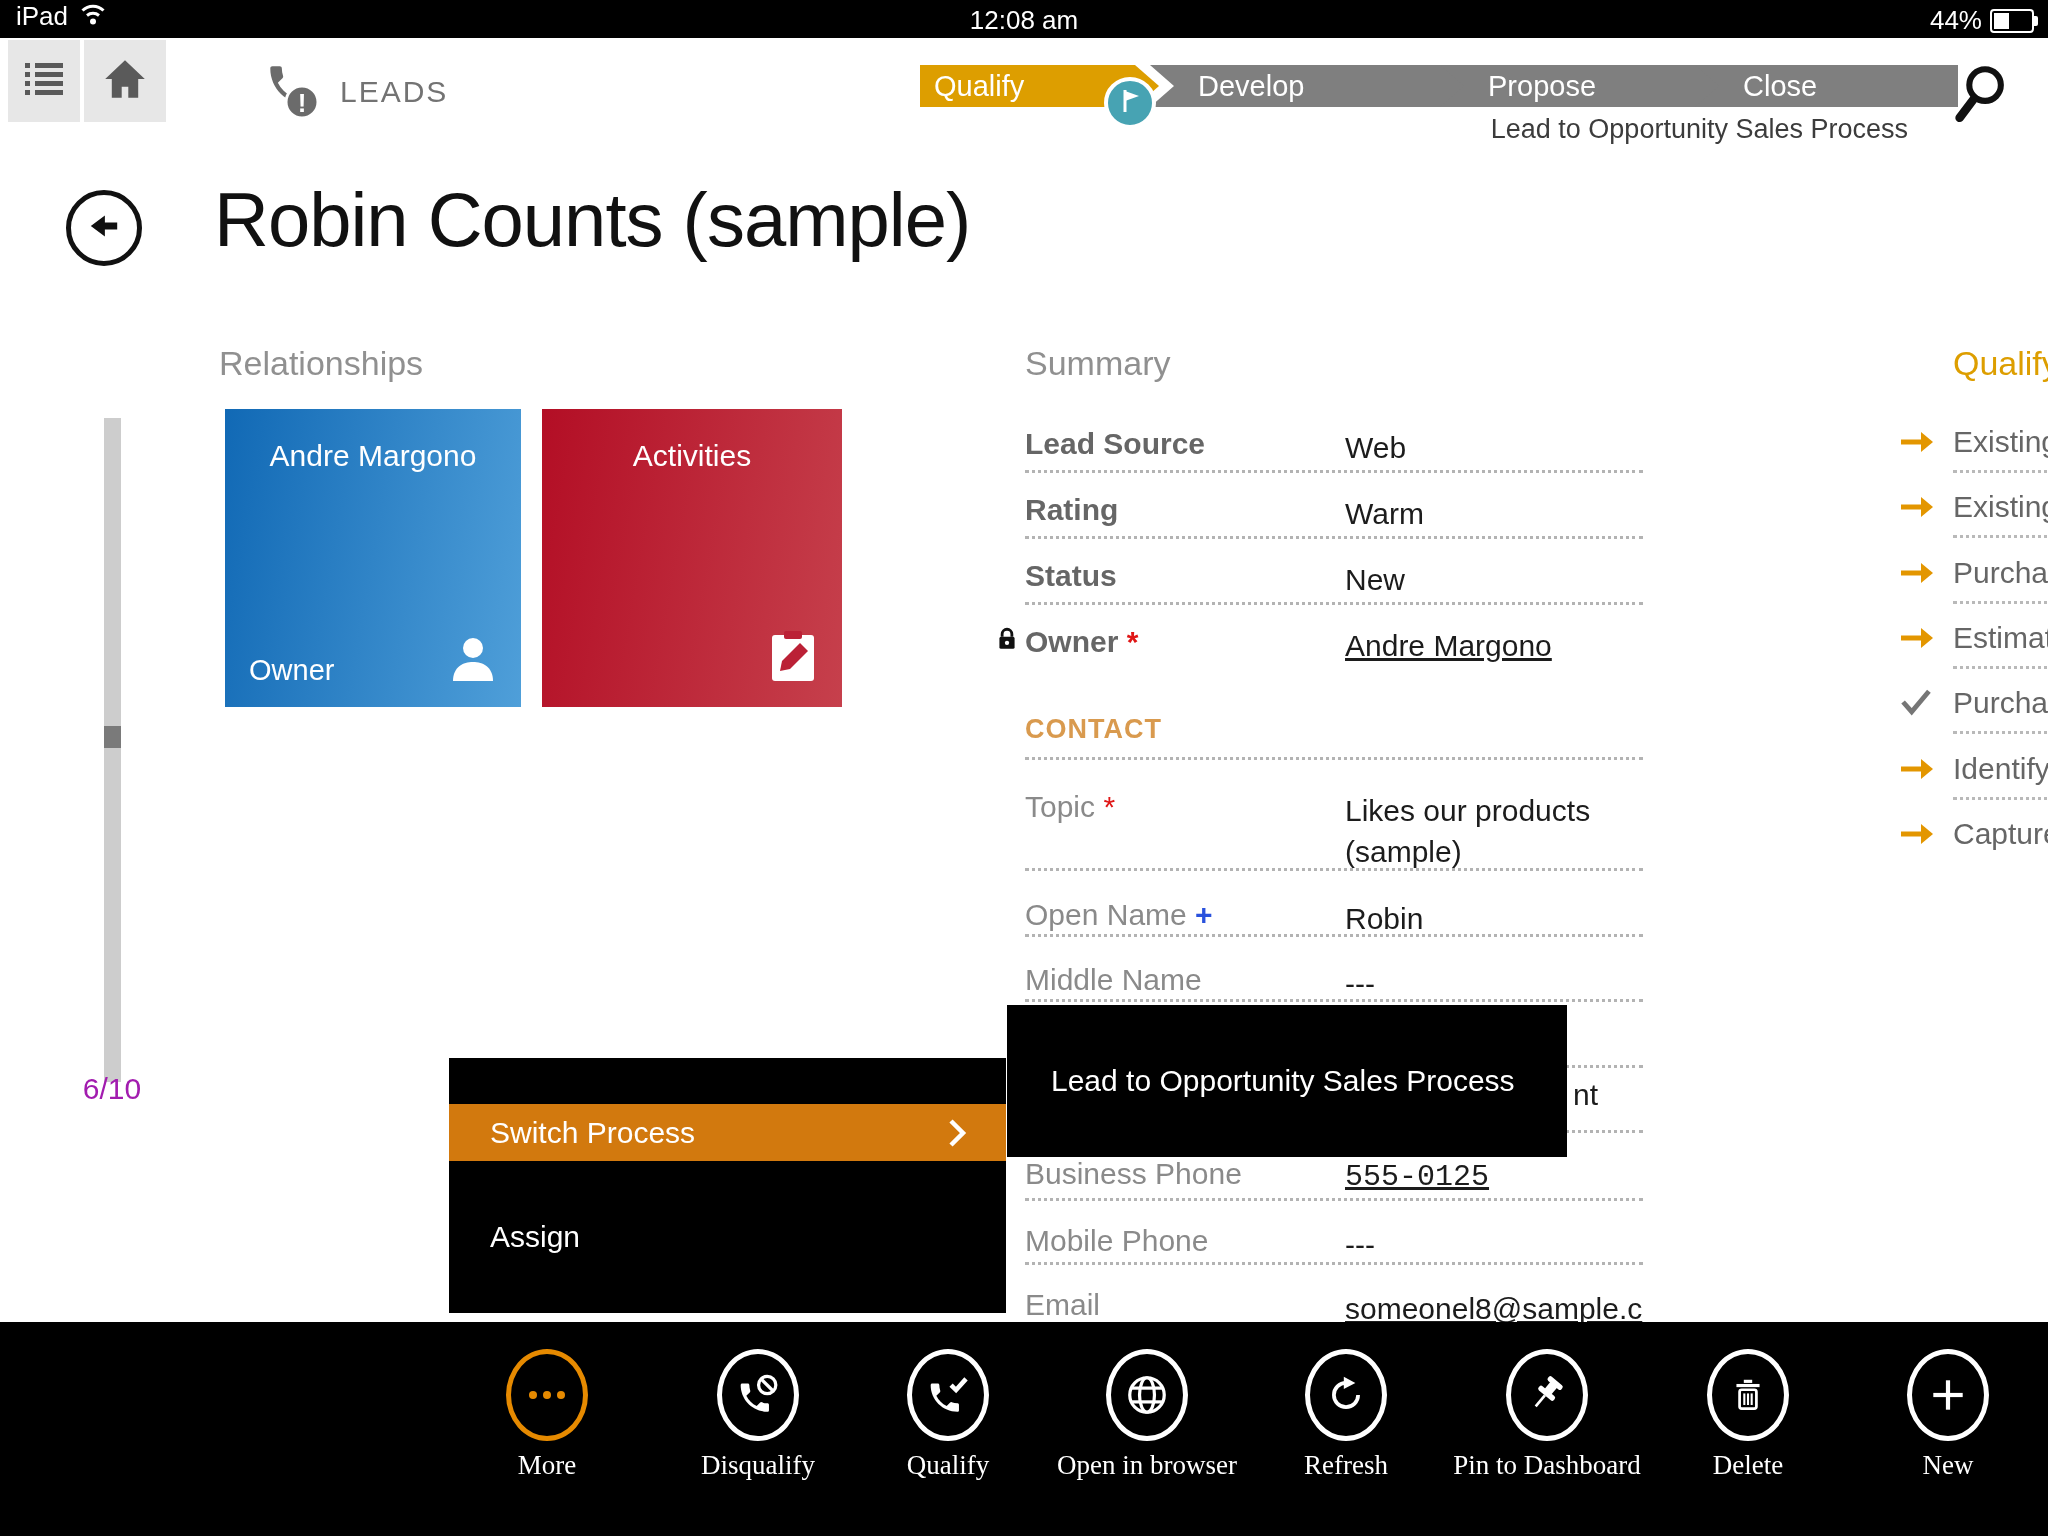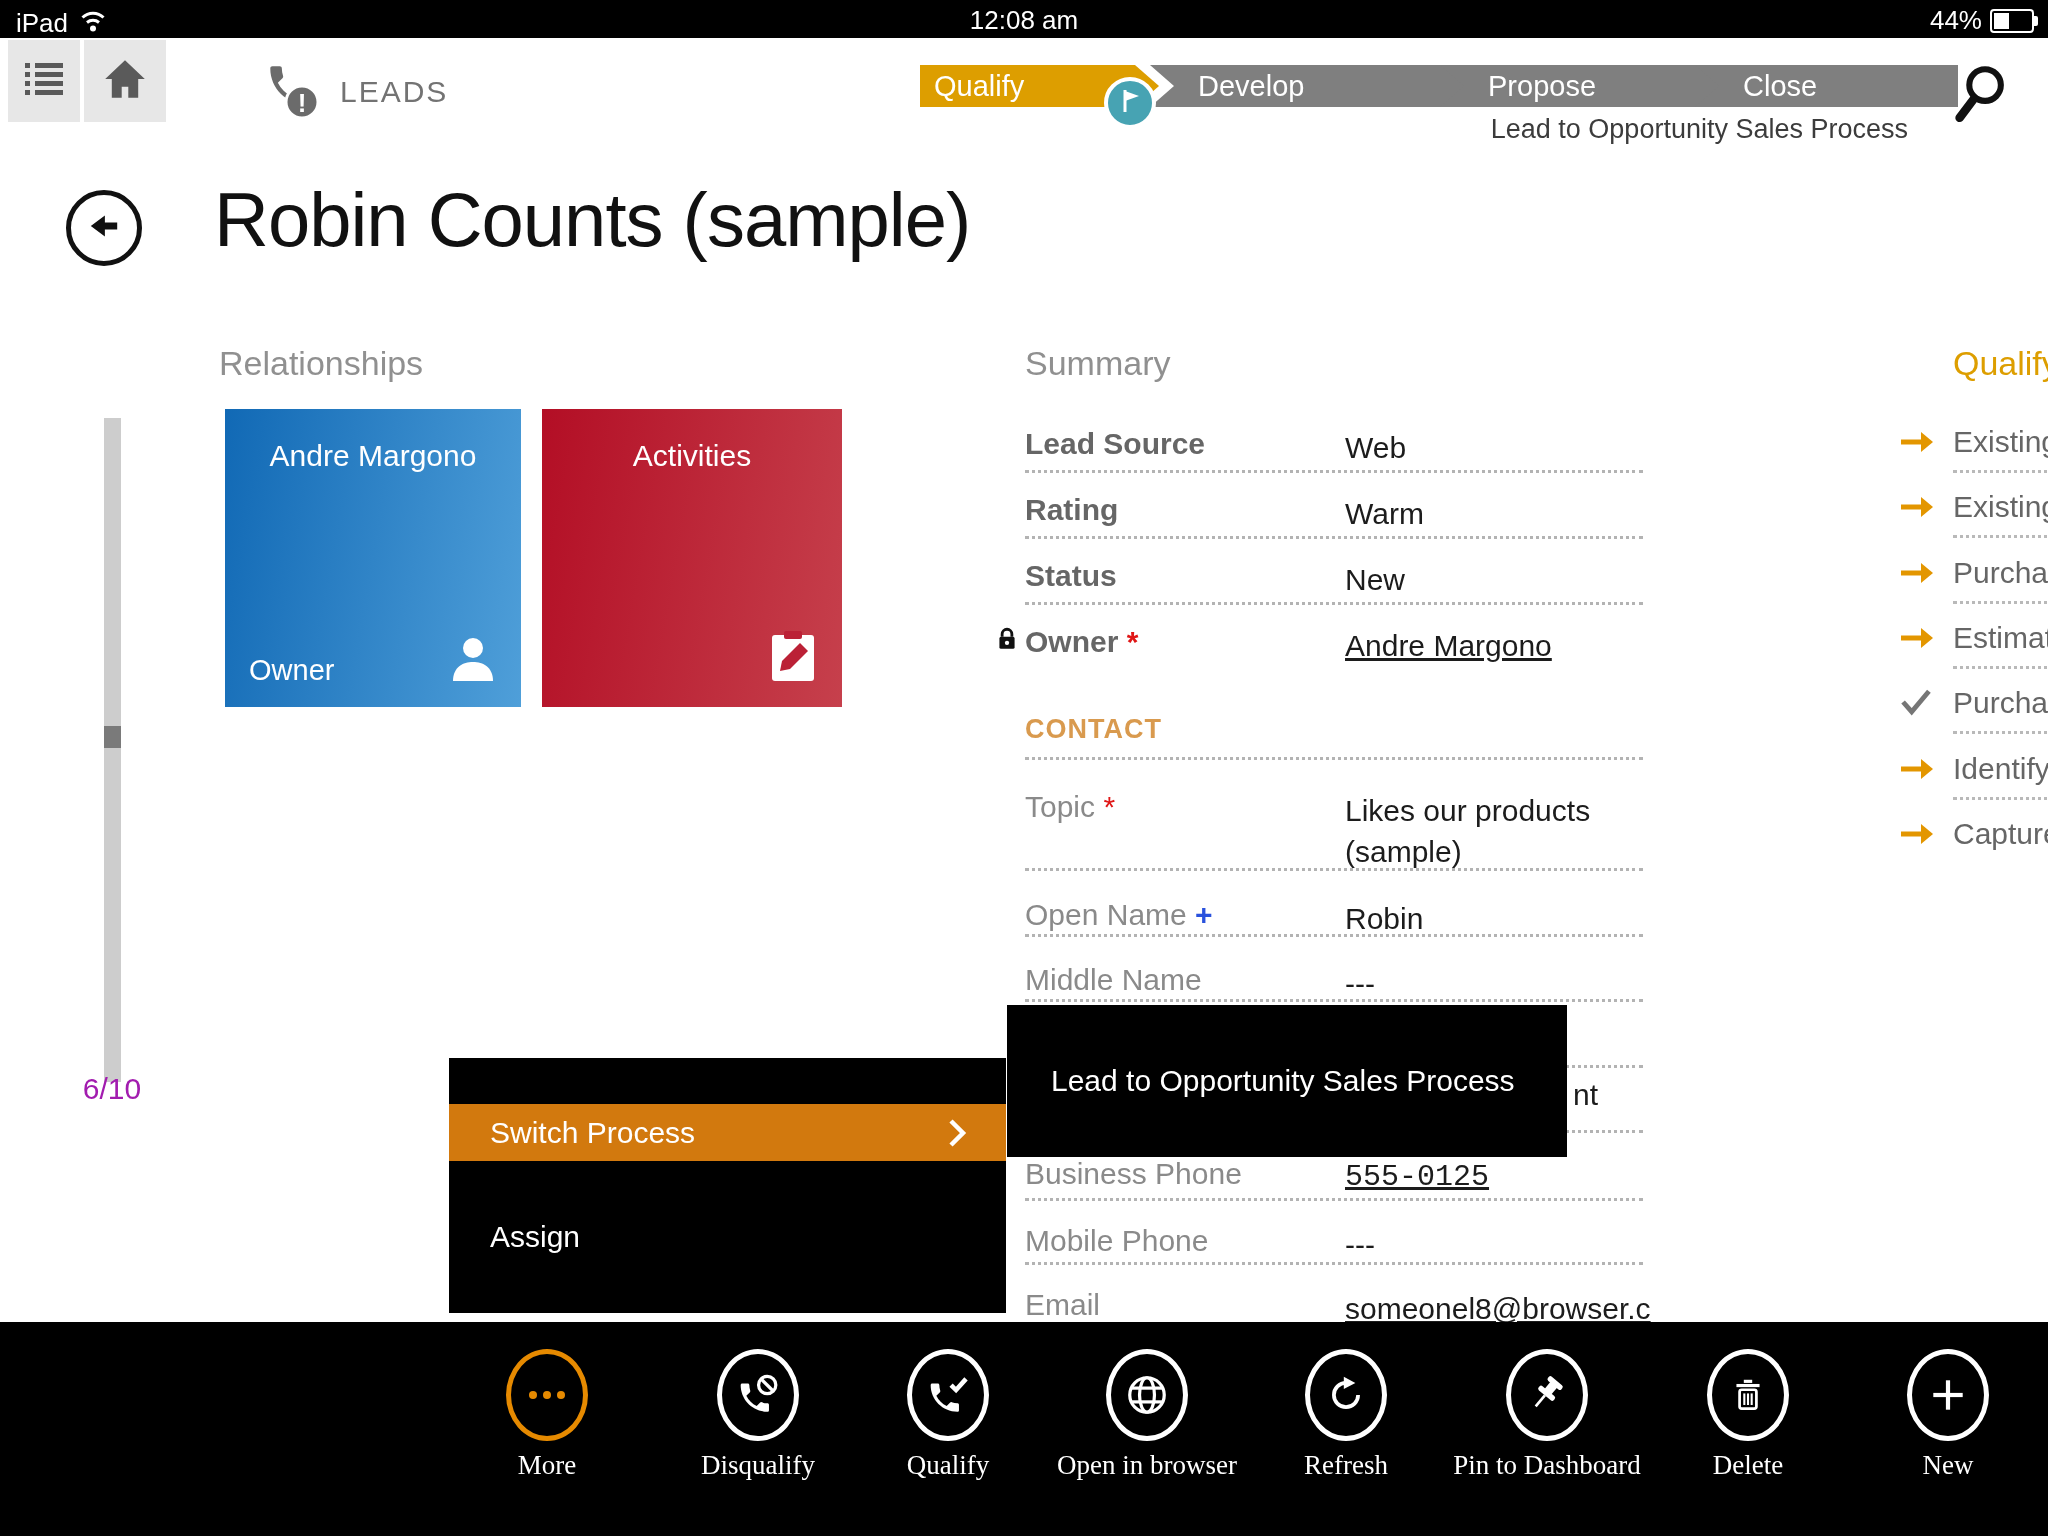--- a/index.html
+++ b/index.html
@@ -2,21 +2,21 @@
 <html><head>
 <meta charset="utf-8">
 <style>
   html,body{margin:0;padding:0;background:#fff;}
   #app{position:relative;width:2048px;height:1536px;background:#fff;overflow:hidden;
        font-family:"Liberation Sans",sans-serif;color:#1c1c1c;}
   .abs{position:absolute;}
 
   
   .statusbar{position:absolute;left:0;top:0;width:2048px;height:38px;background:#000;color:#fff;}
-  .sb-left{position:absolute;left:16px;top:8px;font-size:26px;display:flex;align-items:flex-end;gap:10px;}
+  .sb-left{position:absolute;left:16px;top:1px;font-size:26px;display:flex;align-items:flex-end;gap:10px;}
   .sb-time{position:absolute;left:0;width:2048px;top:5px;text-align:center;font-size:26px;}
   .sb-right{position:absolute;right:14px;top:5px;font-size:26px;display:flex;align-items:center;gap:8px;}
   .battery{width:40px;height:20px;border:2px solid #fff;border-radius:4px;position:relative;}
   .battery .fill{position:absolute;left:2px;top:2px;bottom:2px;width:15px;background:#fff;}
   .battery .nub{position:absolute;right:-6px;top:5px;width:4px;height:10px;background:#fff;border-radius:0 2px 2px 0;}
 
   
   .navtile{position:absolute;background:#e7e7e7;display:flex;align-items:center;justify-content:center;}
   .leads{position:absolute;left:262px;top:60px;display:flex;align-items:center;gap:16px;}
   .leads-label{font-size:30px;color:#737373;letter-spacing:2px;}
@@ -267,21 +267,21 @@
 
   <div class="f-label" style="top:1157px;">Business Phone</div>
   <div class="f-value link" style="top:1157px;font-family:Liberation Mono, monospace;">555-0125</div>
   <div class="dotted" style="top:1198px;"></div>
 
   <div class="f-label" style="top:1224px;">Mobile Phone</div>
   <div class="f-value" style="top:1224px;">---</div>
   <div class="dotted" style="top:1262px;"></div>
 
   <div class="f-label" style="top:1288px;">Email</div>
-  <div class="f-value link" style="top:1288px;white-space:nowrap;">someonel8@browser.c</div>
+  <div class="f-value link" style="top:1288px;white-space:nowrap;">someonel8@sample.c</div>
 
   <div class="sp-head">Qualify</div>
 
   <div class="sp-icon" style="top:428px;">
     <svg width="36" height="28" viewBox="0 0 36 28">
         <line x1="2" y1="14" x2="25" y2="14" stroke="#e39600" stroke-width="5"></line>
         <polygon points="22,4 34,14 22,24" fill="#e39600"></polygon>
       </svg>
   </div>
   <div class="sp-item" style="top:425px;">Existing</div>

